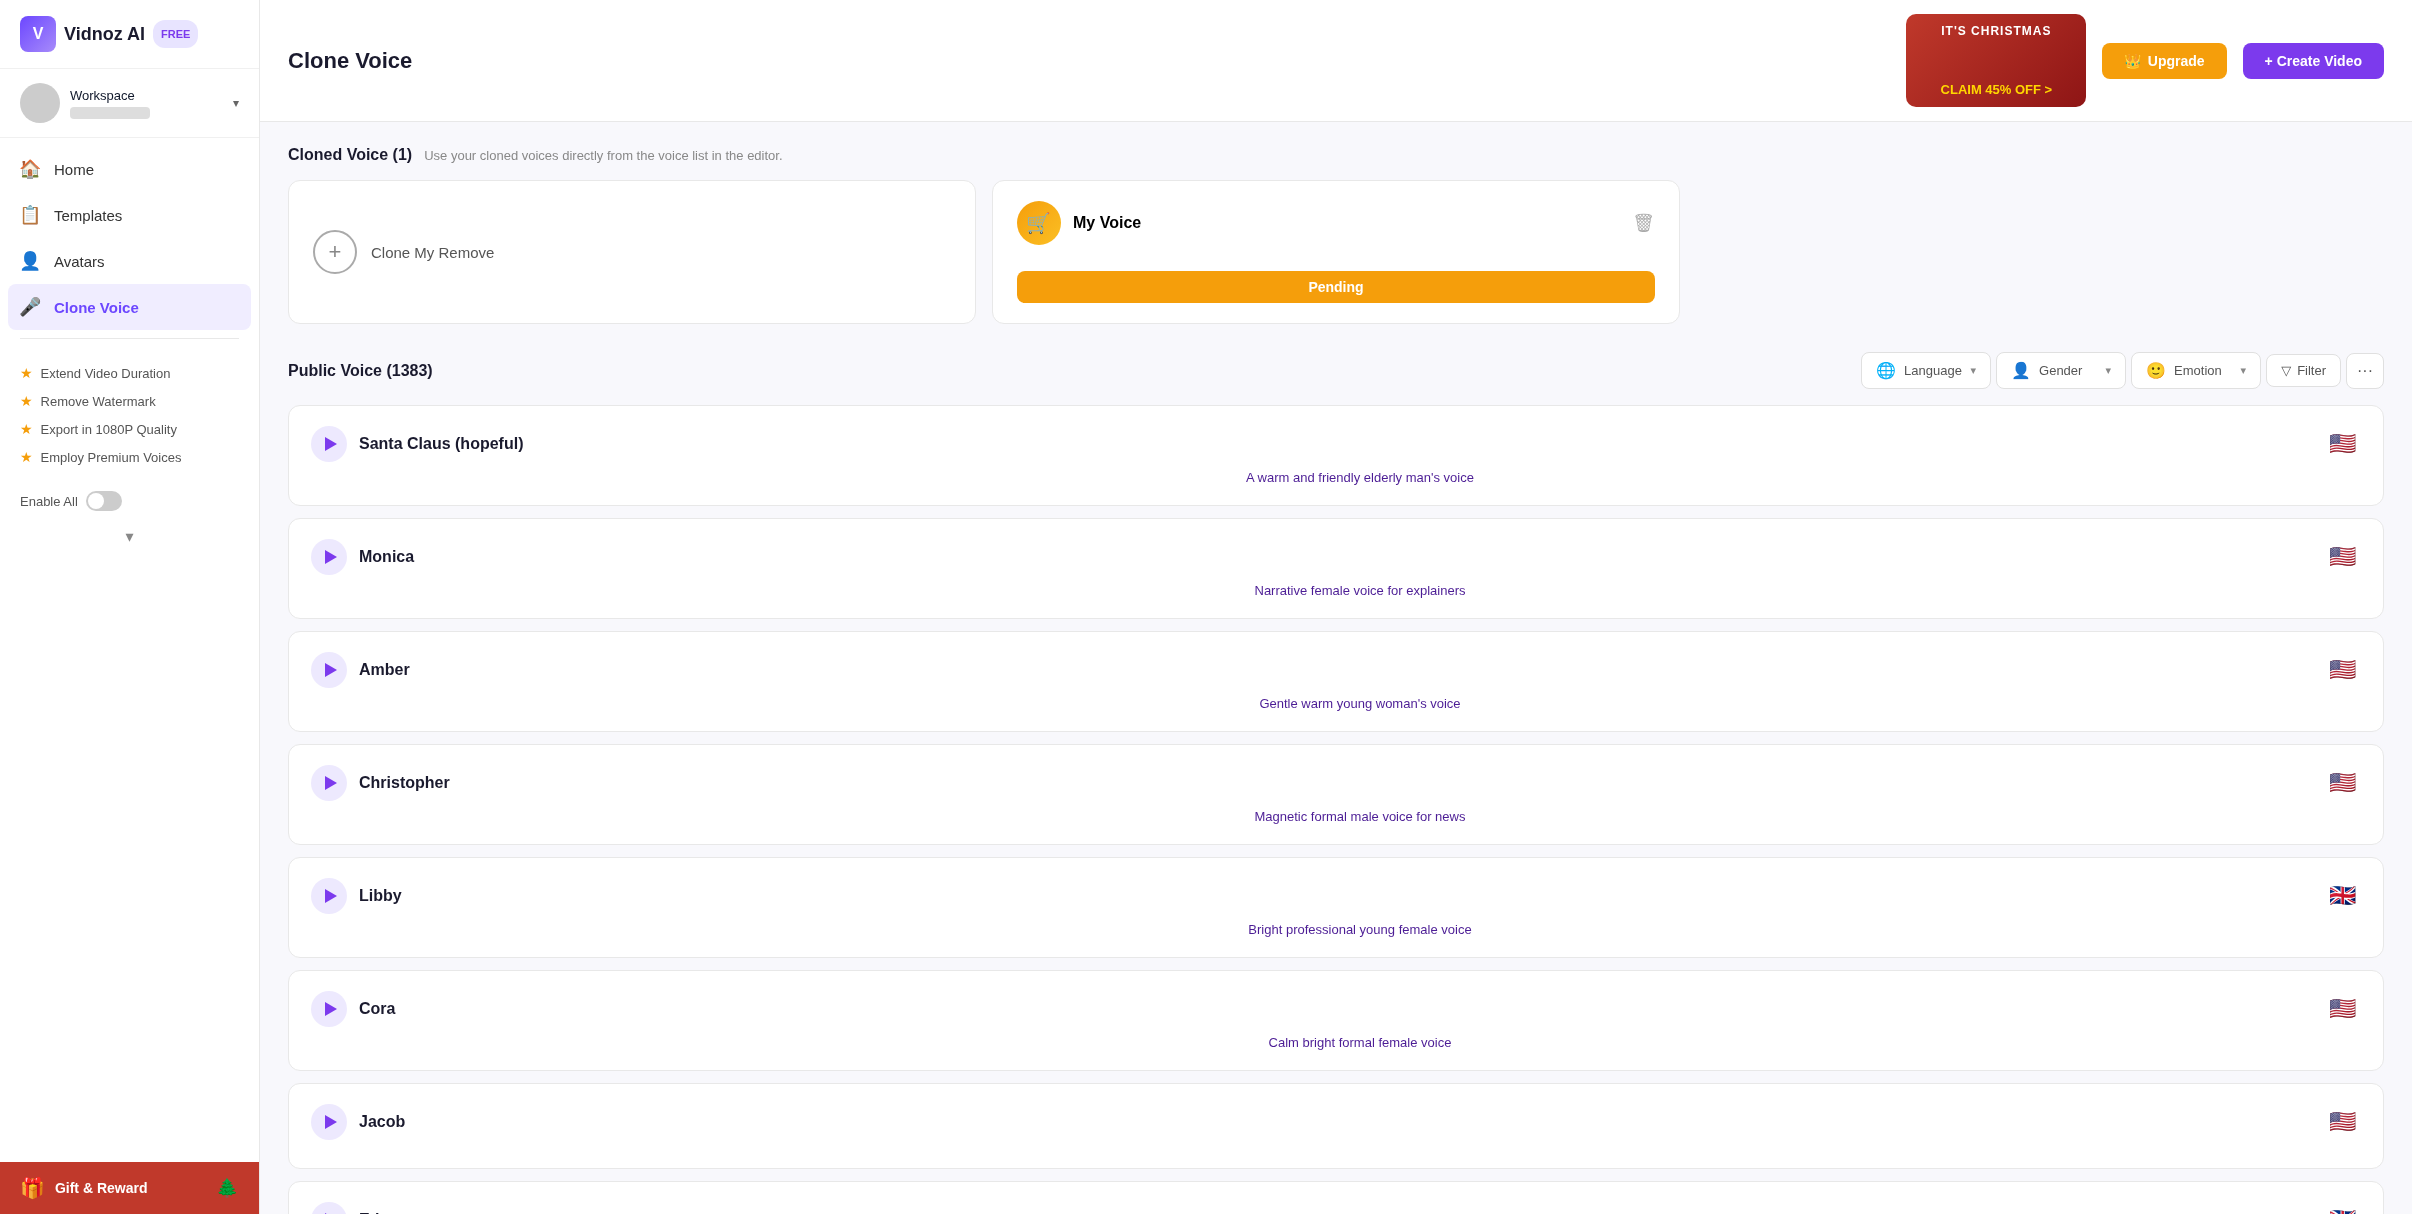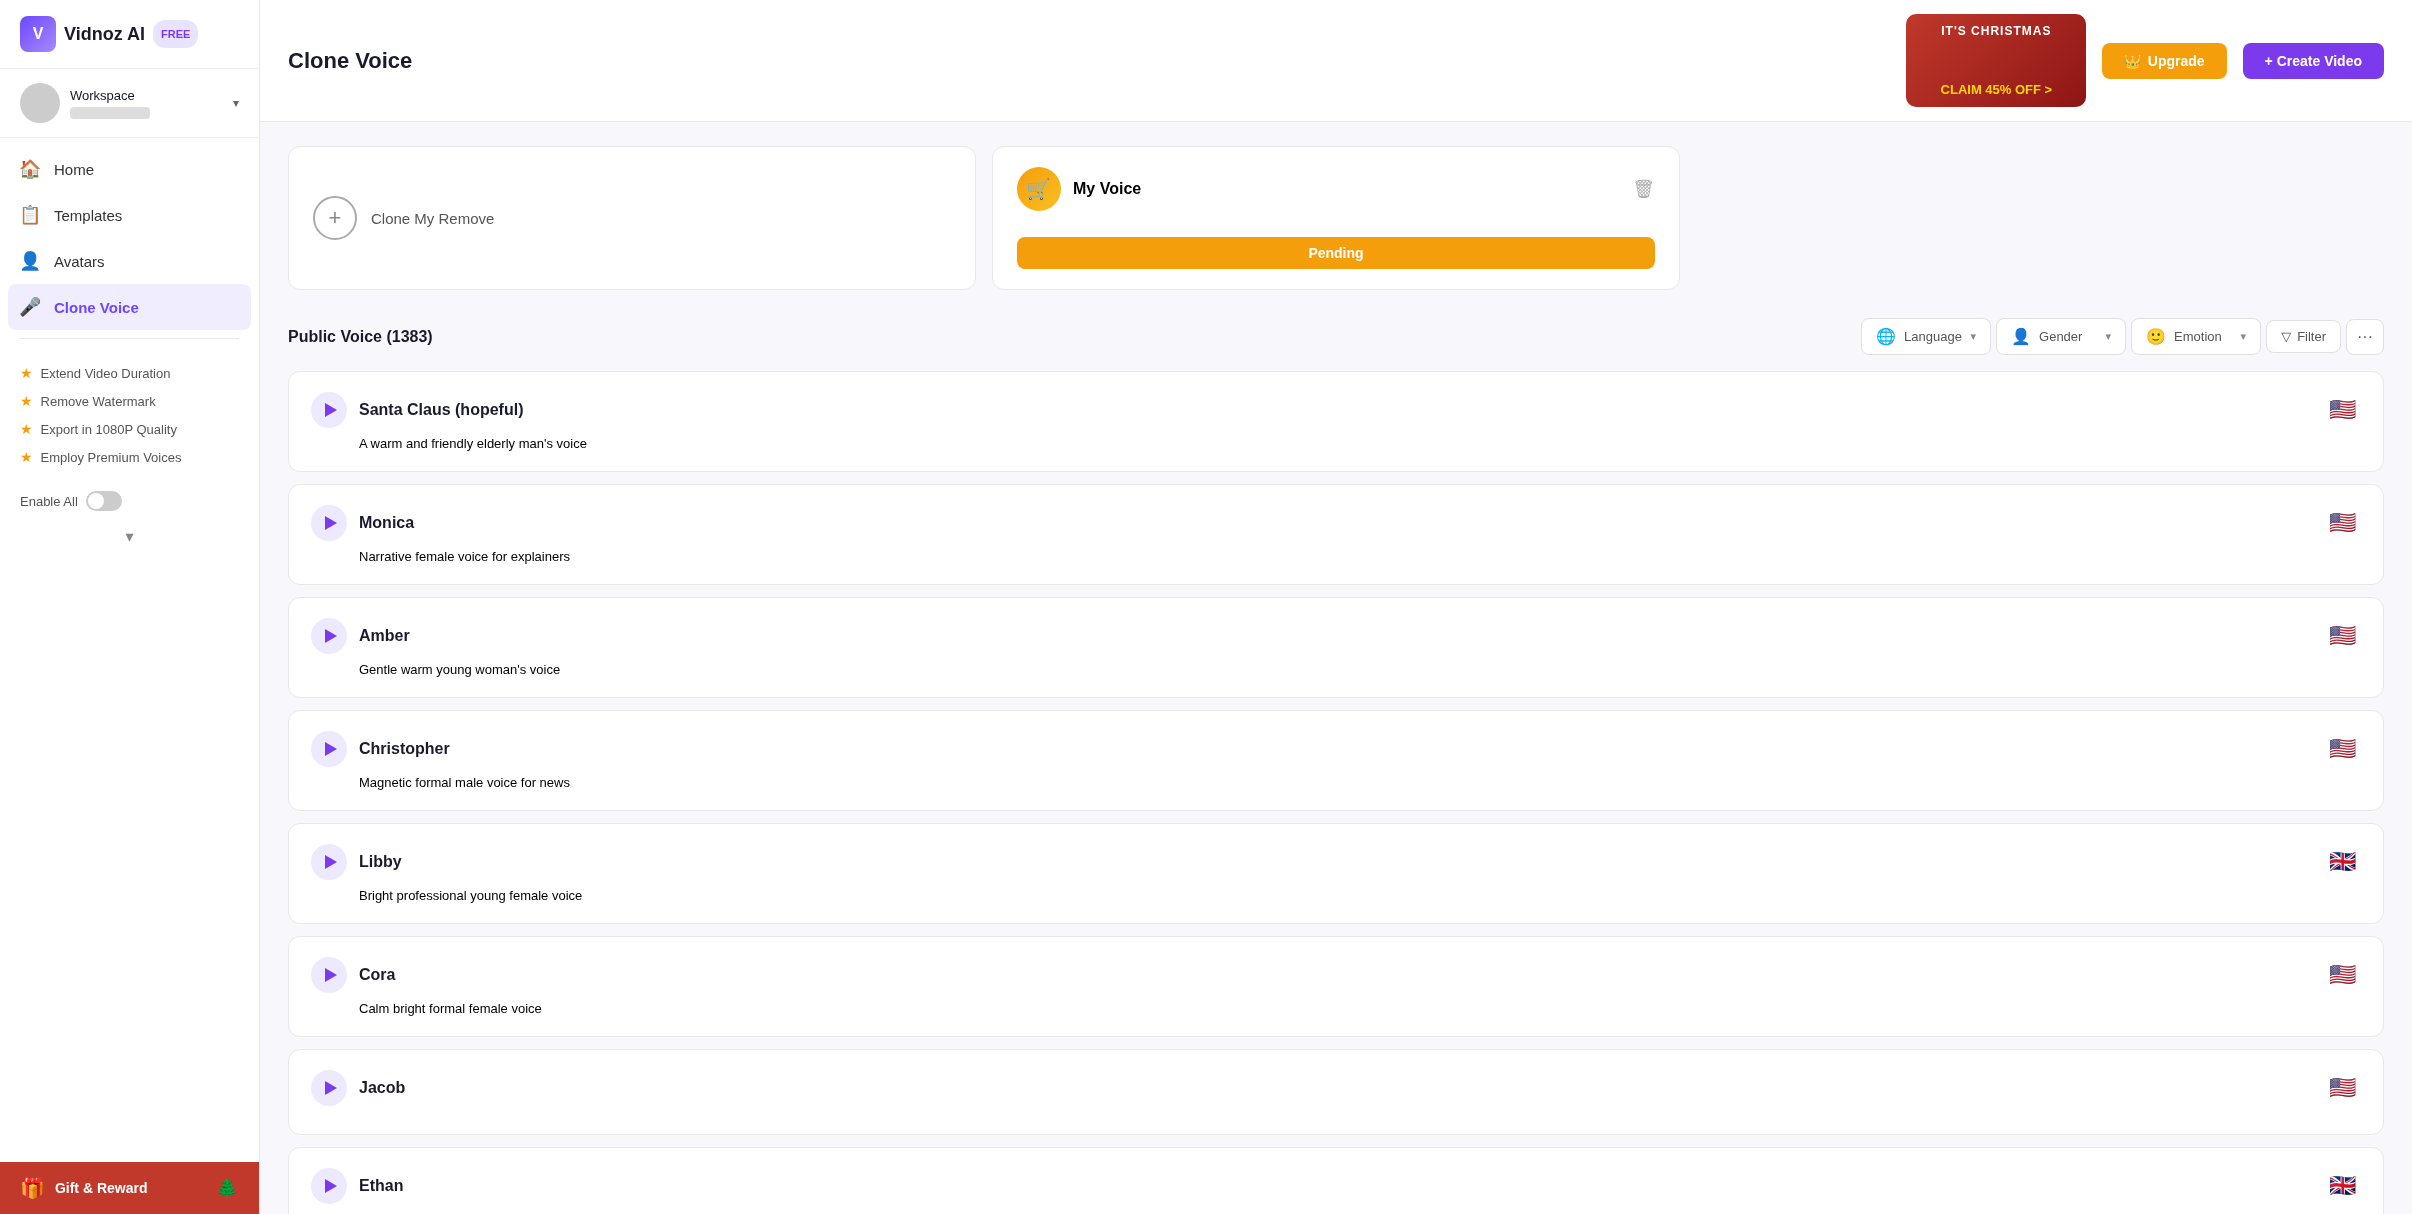--- a/index.html
+++ b/index.html
@@ -294,21 +294,21 @@
       border-left: 12px solid #7c3aed;
       margin-left: 3px;
     }
     .voice-card-name { font-size: 16px; font-weight: 600; color: #1a1a2e; flex: 1; }
     .flag-circle {
       width: 36px; height: 36px; border-radius: 50%;
       overflow: hidden; flex-shrink: 0;
       display: flex; align-items: center; justify-content: center;
       font-size: 22px;
     }
-    .voice-desc { font-size: 13px; color: #000000; padding-left: 48px; }
+    .voice-desc { font-size: 13px; color: #4c1d95; padding-left: 48px; text-align: center; }
   </style>
 </head>
 <body>
 
 <div id="sidebar">
 
   <div class="sidebar-logo">
     <div class="logo-icon">
       <span>V</span>
     </div>
@@ -394,20 +394,24 @@
       <span>Upgrade</span>
     </button>
 
     <button class="create-video-btn">
       <span>+ Create Video</span>
     </button>
   </div>
 
   <div class="content">
 
+    <div class="section-header">
+      <span class="section-title">Cloned Voice (1)</span>
+      <span class="section-subtitle">Use your cloned voices directly from the voice list in the editor.</span>
+    </div>
 
     <div class="cloned-voices-grid">
 
       <div class="clone-card">
         <div class="clone-plus">+</div>
         <span class="clone-card-text">Clone My Remove</span>
       </div>
 
       <div class="my-voice-card">
         <div class="my-voice-header">

